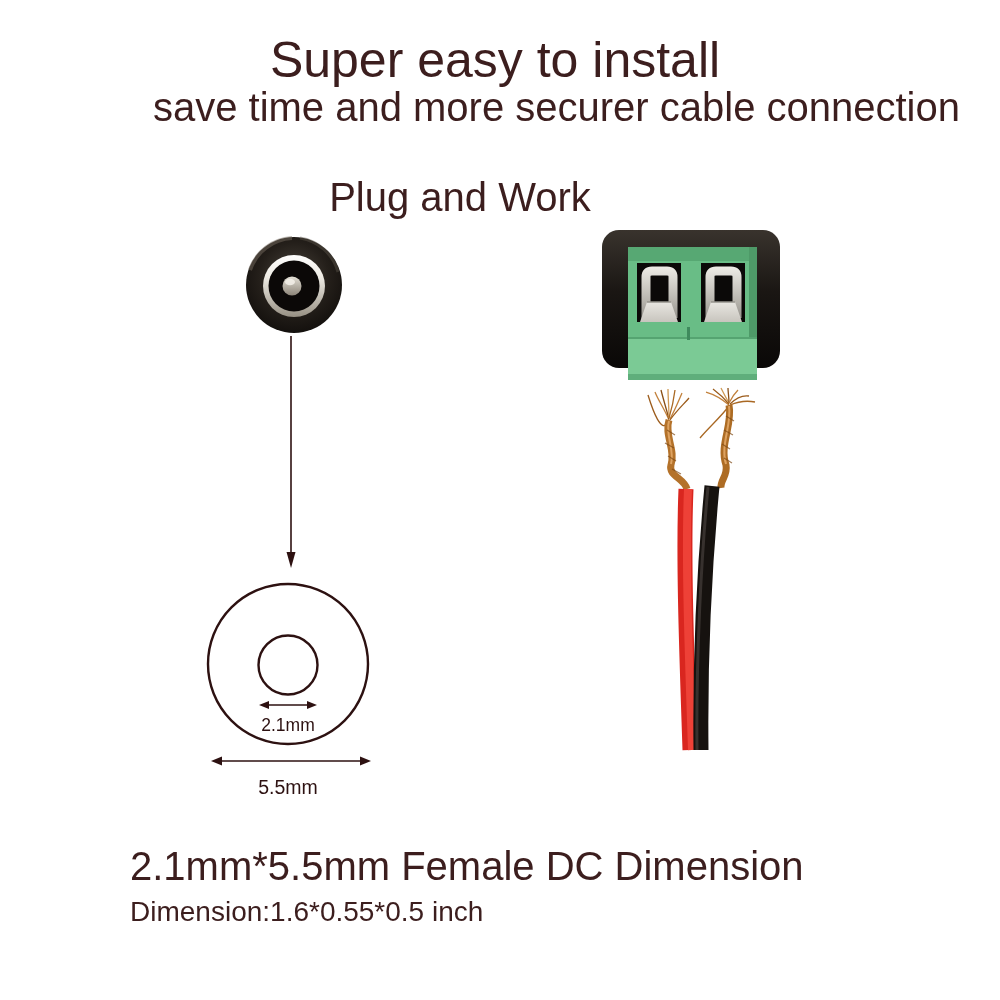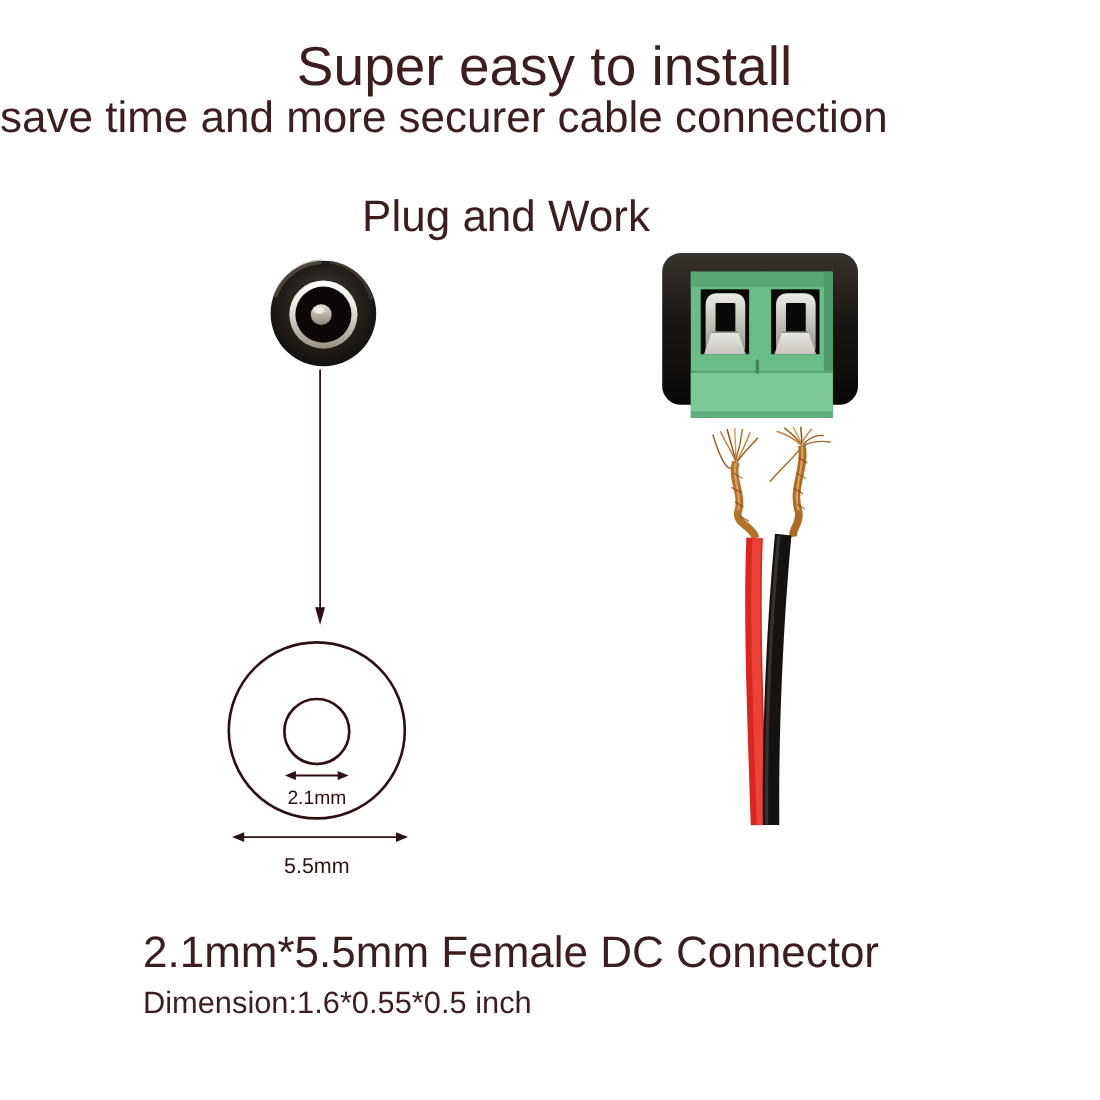--- a/index.html
+++ b/index.html
@@ -6,21 +6,21 @@
   body{
     width:1000px;height:1000px;
     background:#ffffff;
     font-family:"Liberation Sans", sans-serif;
     position:relative;
     overflow:hidden;
   }
   .canvas{position:absolute;left:0;top:0;width:1000px;height:1000px;}
   .txt{position:absolute;color:#3c1e1e;white-space:nowrap;line-height:1.08;}
   .title{top:33px;left:0;width:990px;text-align:center;font-size:50px;}
-  .subtitle{top:86px;left:0;width:960px;text-align:left;font-size:40px;}
+  .subtitle{top:86px;left:0;width:960px;text-align:right;font-size:40px;}
   .tagline{top:130px;left:0;width:920px;text-align:center;font-size:40px;margin-top:46px;}
   .footer1{top:845px;left:130px;font-size:40px;}
   .footer2{top:897px;left:130px;font-size:28px;}
   svg{position:absolute;left:0;top:0;}
 </style>
 </head>
 <body>
 
 <div class="canvas">
 
@@ -156,16 +156,16 @@
         <path d="M686,489 C683,560 687,660 690,750" stroke="#d9261f" stroke-width="15"></path>
         <path d="M688,489 C685,560 689,660 692,750" stroke="#f0453a" stroke-width="8" opacity="0.9"></path>
       </g>
       <g>
         <path d="M712,486 C705,560 700,660 701,750" stroke="#16120f" stroke-width="15"></path>
         <path d="M708,487 C701,560 696,660 697,750" stroke="#403a36" stroke-width="3" opacity="0.8"></path>
       </g>
     </g>
   </svg>
 
-  <div class="txt footer1">2.1mm*5.5mm Female DC Connector</div>
+  <div class="txt footer1">2.1mm*5.5mm Female DC Dimension</div>
   <div class="txt footer2">Dimension:1.6*0.55*0.5 inch</div>
 
 </div>
 
 </body></html>

